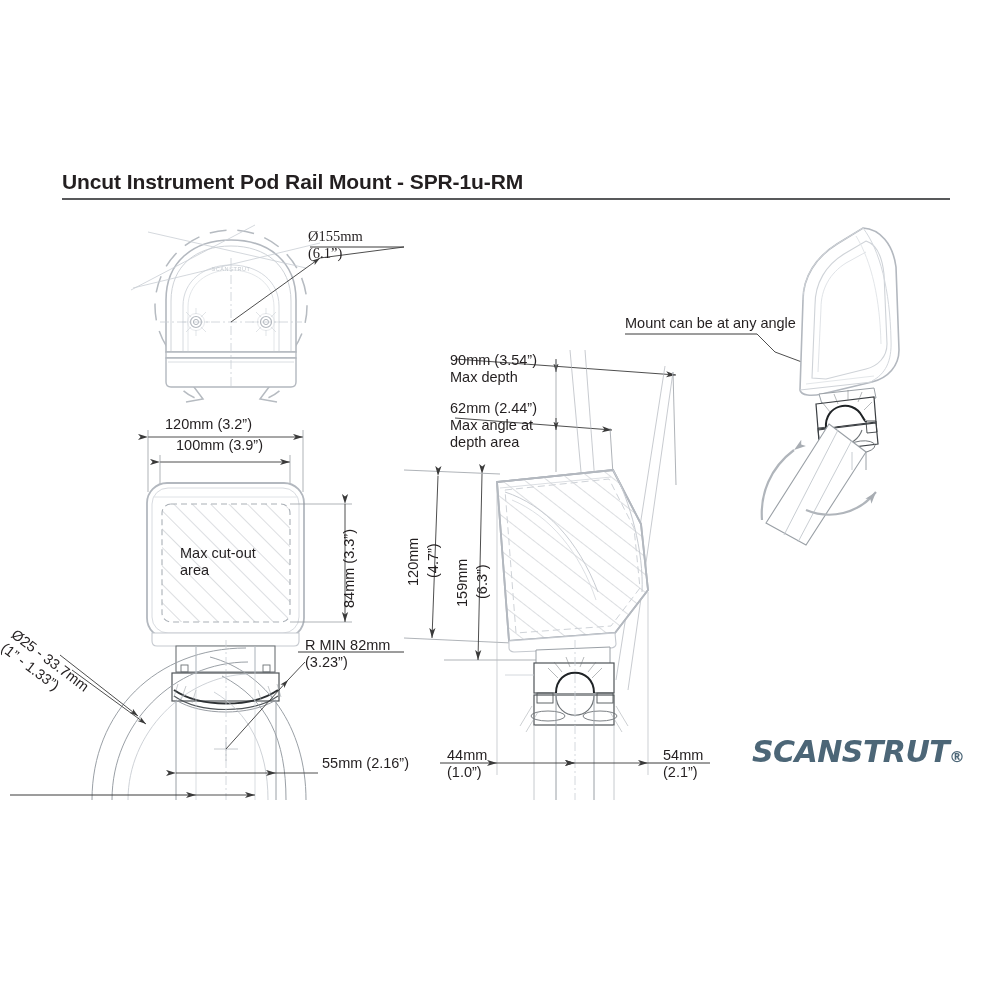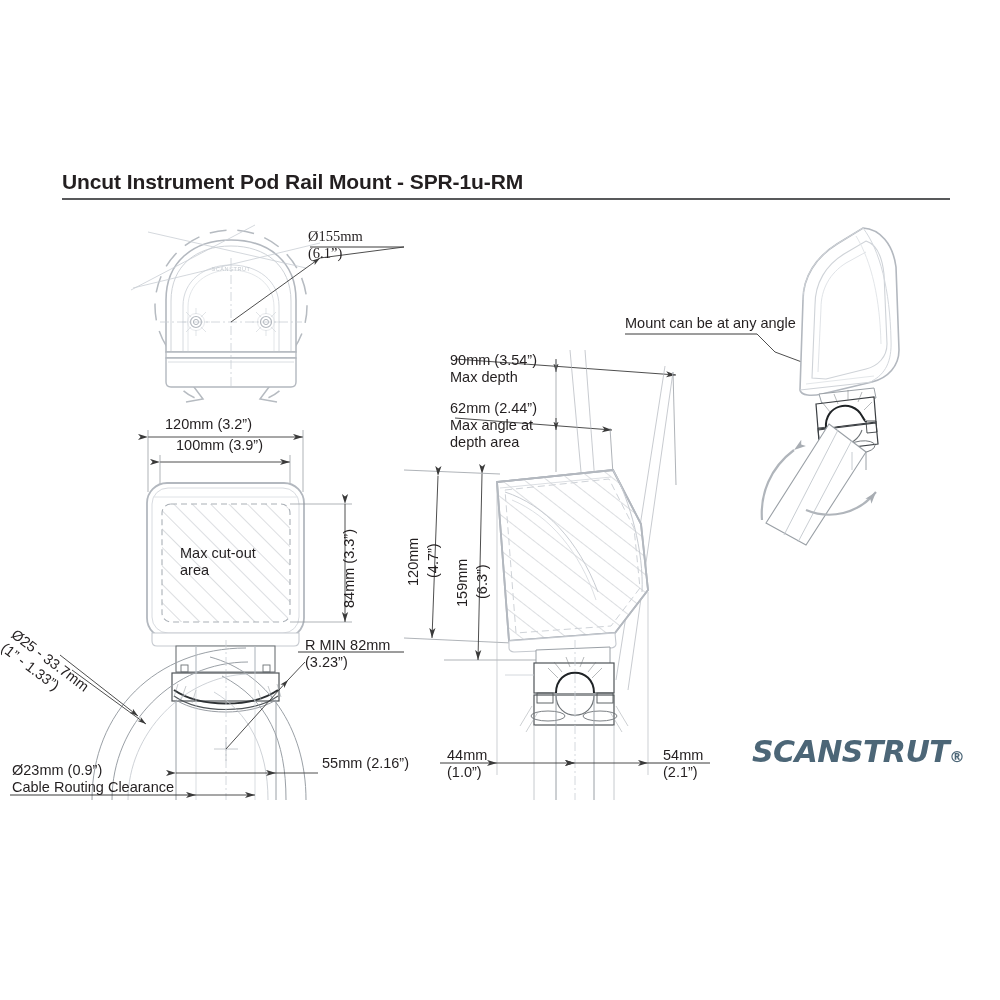--- a/index.html
+++ b/index.html
@@ -368,24 +368,20 @@
     <div>(1” - 1.33”)</div>
   </div>
 
   <div class="dim" style="left:305px;top:637px;">
     <div>R MIN 82mm</div>
     <div>(3.23”)</div>
   </div>
 
   <div class="dim" style="left:322px;top:755px;">55mm (2.16”)</div>
 
-  <div class="dim" style="left:12px;top:762px;">
-    <div>Ø23mm (0.9”)</div>
-    <div>Cable Routing Clearance</div>
-  </div>
 
   <div class="dim" style="left:450px;top:352px;">
     <div>90mm (3.54”)</div>
     <div>Max depth</div>
   </div>
 
   <div class="dim" style="left:450px;top:400px;">
     <div>62mm (2.44”)</div>
     <div>Max angle at</div>
     <div>depth area</div>

